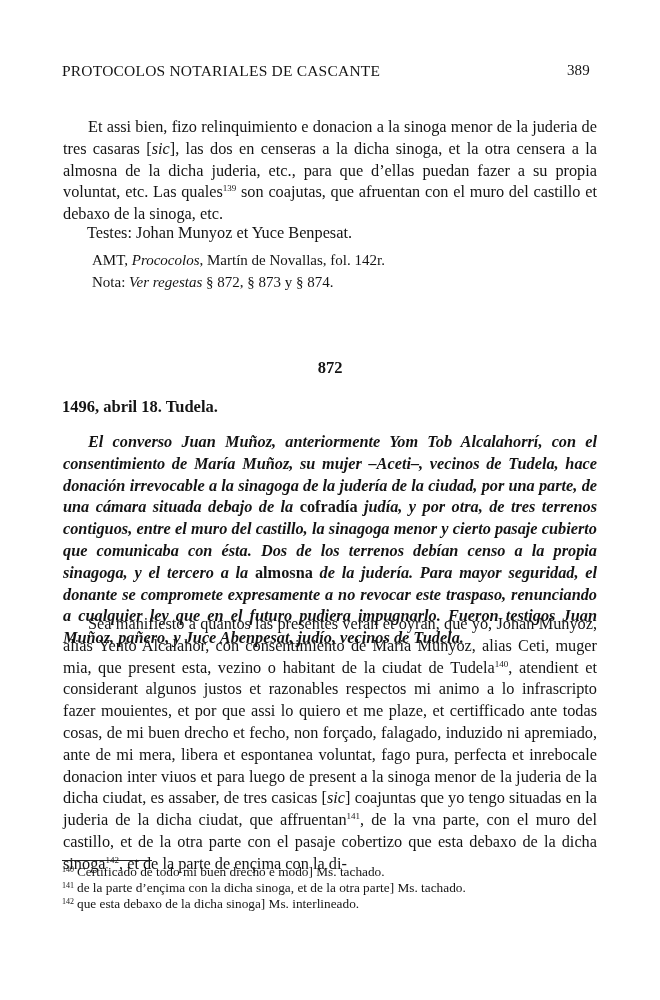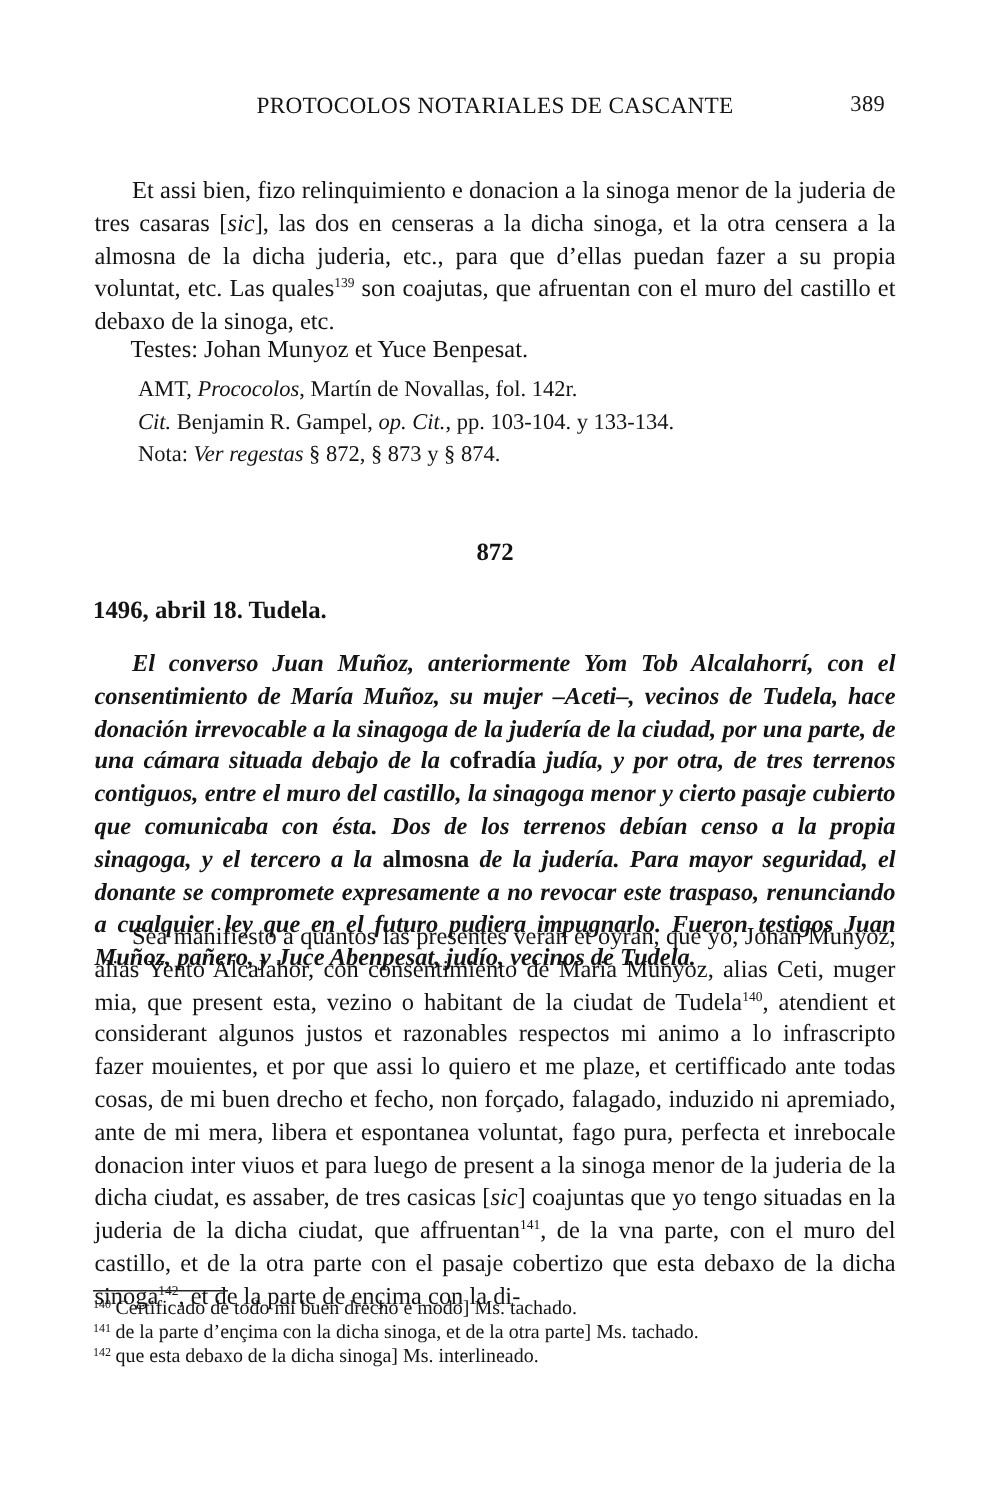--- a/index.html
+++ b/index.html
@@ -27,21 +27,20 @@
     left: 0;
     width: 536px;
     height: 22px;
     font-size: 15.5px;
     letter-spacing: 0.2px;
   }
   .running-title {
     position: absolute;
     left: 0;
     width: 536px;
-    text-align: center;
   }
   .page-number {
     position: absolute;
     right: 8px;
     font-size: 15px;
     margin-left: 24px;
   }
   p {
     margin: 1px;
   }
@@ -145,21 +144,20 @@
   </div>
 
   <div class="block1">
     <p class="body-text indent"><span>Et assi bien, fizo relinquimiento e donacion a la sinoga menor de la juderia de tres casaras [</span><em>sic</em><span>], las dos en censeras a la dicha sinoga, et la otra censera a la almosna de la dicha juderia, etc., para que d’ellas puedan fazer a su propia voluntat, etc. Las quales</span><sup>139</sup><span> son coajutas, que afruentan con el muro del castillo et debaxo de la sinoga, etc.</span></p>
   </div>
 
   <div class="testes">Testes: Johan Munyoz et Yuce Benpesat.</div>
 
   <div class="refs">
     <div><span>AMT, </span><em>Prococolos</em><span>, Martín de Novallas, fol. 142r.</span></div>
-    <div><em>Cit.</em><span> Benjamin R. Gampel, </span><em>op. Cit.</em><span>, pp. 103-104. y 133-134.</span></div>
     <div><span>Nota: </span><em>Ver regestas</em><span> § 872, § 873 y § 874.</span></div>
   </div>
 
   <div class="doc-number">872</div>
 
   <div class="doc-date">1496, abril 18. Tudela.</div>
 
   <div class="regesta">
     <p class="body-text indent"><span>El converso Juan Muñoz, anteriormente Yom Tob Alcalahorrí, con el consentimiento de María Muñoz, su mujer –Aceti–, vecinos de Tudela, hace donación irrevocable a la sinagoga de la judería de la ciudad, por una parte, de una cámara situada debajo de la </span><span class="roman">cofradía</span><span> judía, y por otra, de tres terrenos contiguos, entre el muro del castillo, la sinagoga menor y cierto pasaje cubierto que comunicaba con ésta. Dos de los terrenos debían censo a la propia sinagoga, y el tercero a la </span><span class="roman">almosna</span><span> de la judería. Para mayor seguridad, el donante se compromete expresamente a no revocar este traspaso, renunciando a cualquier ley que en el futuro pudiera impugnarlo. Fueron testigos Juan Muñoz, pañero, y Juce Abenpesat, judío, vecinos de Tudela.</span></p>
   </div>

